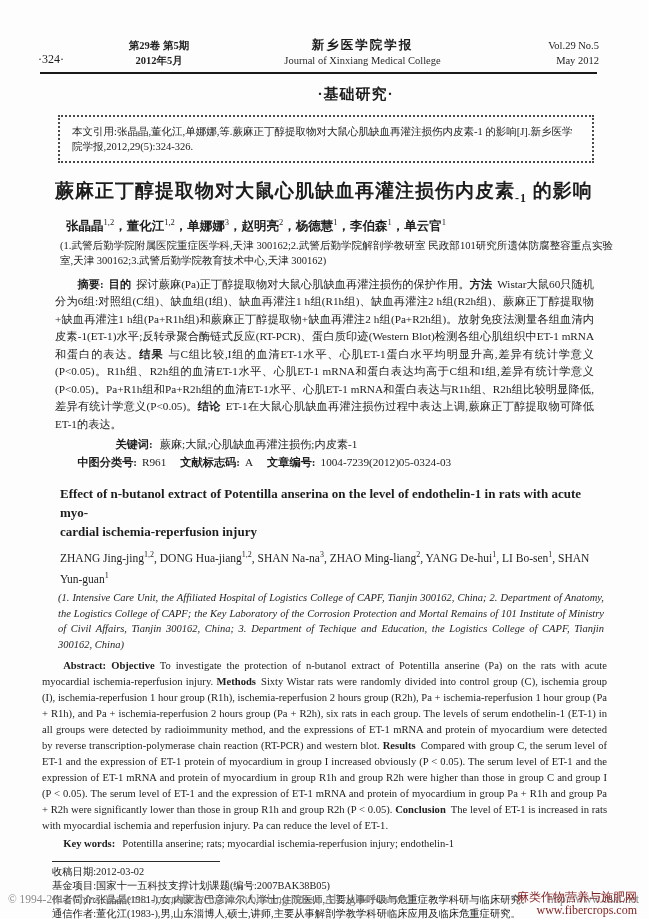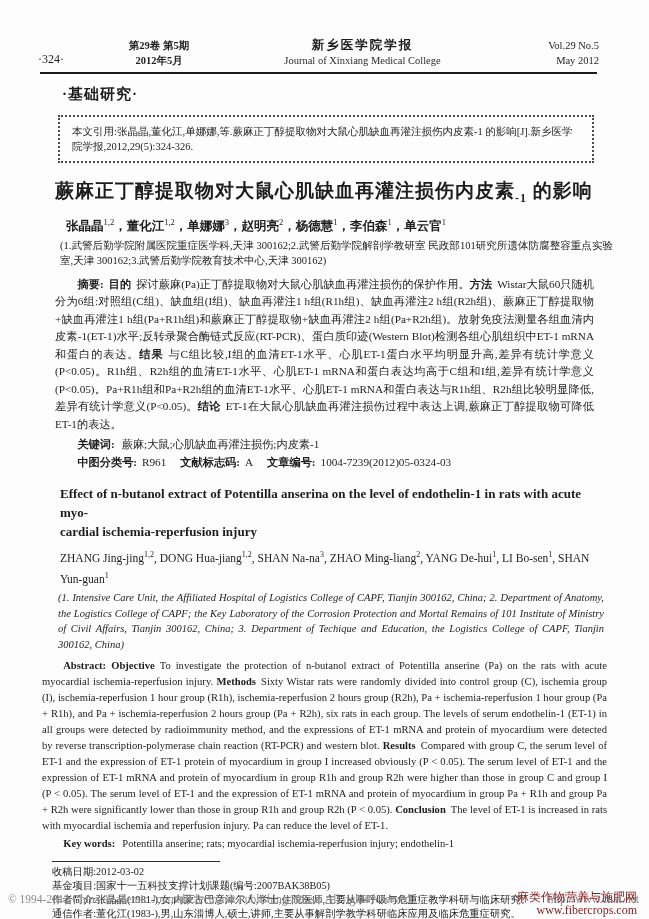--- a/index.html
+++ b/index.html
@@ -21,21 +21,21 @@
     font-size: 10.5px; line-height: 15px;
   }
   .h-pagenum { width: 62px; font-size: 12px; padding-bottom: 1px; }
   .h-vol { width: 118px; text-align: center; font-weight: bold; font-size: 10.5px; }
   .h-center { flex: 1; text-align: center; }
   .journal-cn { font-weight: bold; font-size: 12.5px; letter-spacing: 2px; }
   .journal-en { font-size: 10.5px; color: #2a2a2a; }
   .h-right { width: 92px; text-align: right; font-size: 10.5px; }
   .header-rule { border-top: 2px solid #1a1a1a; margin: 4px 52px 0 40px; }
   
-  .section-label { margin: 11px 0 0 62px; font-size: 15px; font-weight: bold; letter-spacing: 1px; }
+  .section-label { margin: 11px 0 0 62px; font-size: 15px; font-weight: bold; letter-spacing: 1px; text-align: center; }
   
   .citation-box {
     margin: 11px 55px 0 58px;
     border: 2px dotted #4a4a4a;
     padding: 7px 10px 7px 12px;
     font-size: 10.5px; line-height: 15px;
     color: #222;
   }
   
   .title-cn { margin: 15px 55px 0 55px; font-size: 19px; font-weight: bold; letter-spacing: 1px; }
@@ -44,21 +44,21 @@
   .authors-cn sup { font-size: 8.5px; font-weight: normal; }
   .affil-cn { margin: 3px 36px 0 60px; font-size: 10.5px; line-height: 15px; color: #222; text-align: justify; }
   
   .abstract-cn {
     margin: 8px 55px 0 55px;
     font-size: 11.2px; line-height: 17.5px;
     text-align: justify; text-indent: 2em;
   }
   .abstract-cn b.lbl { margin-right: 5px; }
   .keywords-cn { margin: 3px 55px 0 55px; text-indent: 2em; font-size: 11.2px; line-height: 17px; }
-  .keywords-cn b { margin-right: 7px; }
+  .keywords-cn b { margin-right: 7px; margin-left: 38px; }
   .clc-line { margin: 1px 55px 0 55px; text-indent: 2em; font-size: 11.2px; line-height: 17px; }
   .clc-line b { margin-right: 5px; }
   .clc-line span { margin-right: 14px; }
   
   .title-en { margin: 13px 48px 0 60px; font-size: 13px; font-weight: bold; line-height: 19px; }
   .authors-en { margin: 5px 48px 0 60px; font-size: 11.5px; line-height: 17px; }
   .authors-en sup { font-size: 8px; }
   .affil-en { margin: 2px 45px 0 58px; font-size: 10.5px; line-height: 15.5px; font-style: italic; text-align: justify; }
   .abstract-en {
     margin: 6px 42px 0 42px;

